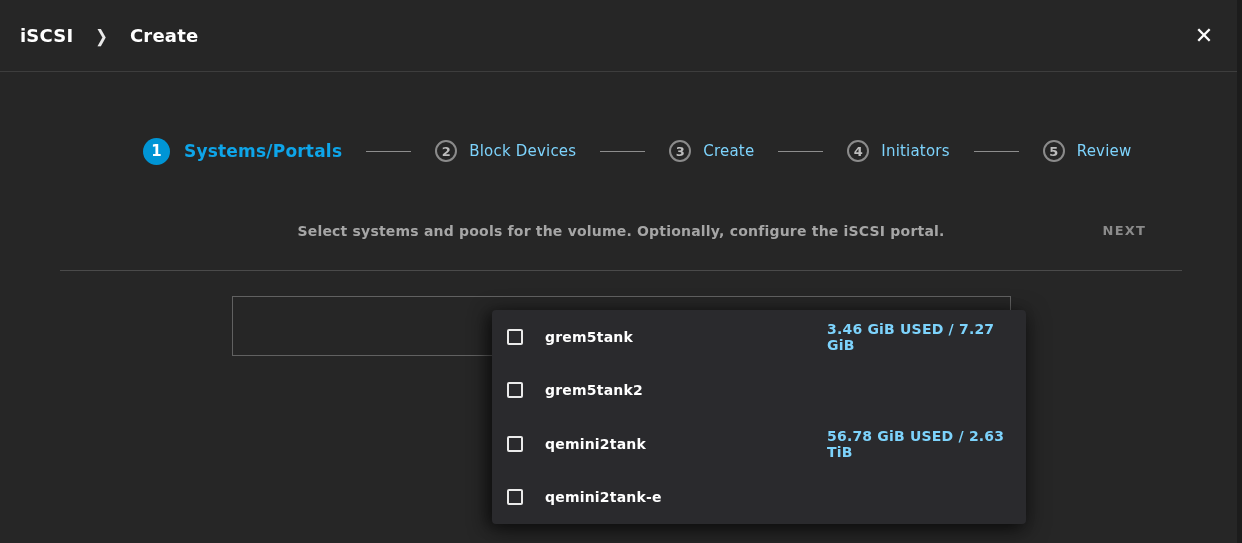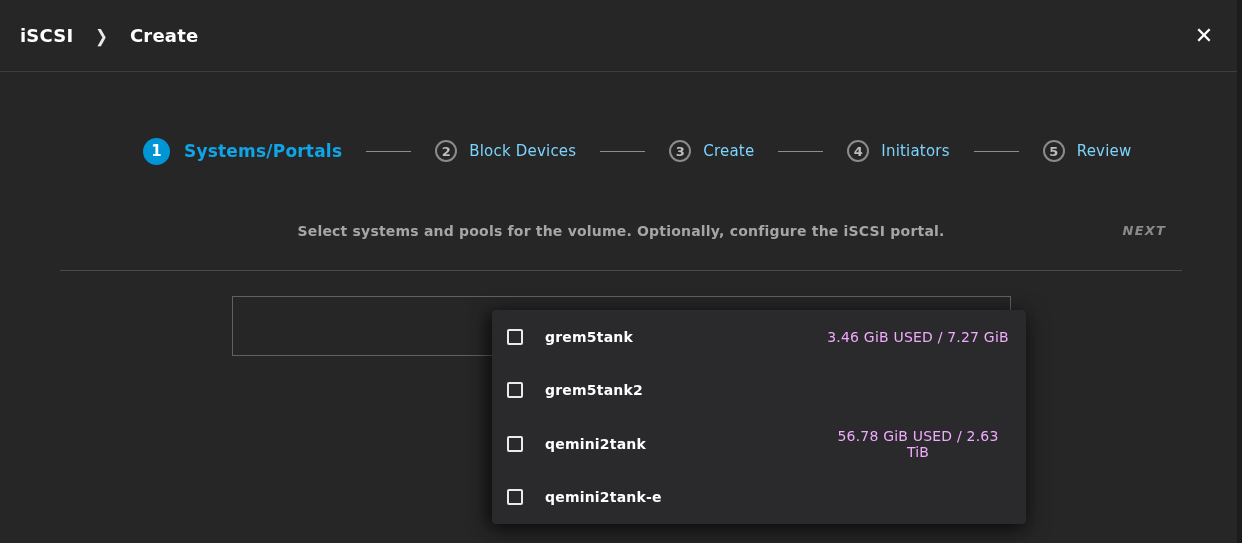--- a/index.html
+++ b/index.html
@@ -66,26 +66,25 @@
     width: 45px; height: 1px; background: #8d8d8d; margin: 0 24px; flex: 0 0 auto;
   }
 
   
   .instruction {
     position: absolute; top: 223px; left: 0; width: 100%;
     text-align: center;
     font-size: 14px; font-weight: 700; color: #a6a6a6; letter-spacing: .2px;
   }
   .next-btn {
-    position: absolute; top: 217px; right: 68px;
+    position: absolute; top: 217px; right: 88px;
     background: transparent; border: none; cursor: pointer;
     font-family: inherit;
     font-size: 13px; font-weight: 700; color: #8b8b8b; letter-spacing: 1.2px;
     padding: 6px 8px;
-    font-style: italic;
   }
   .section-divider {
     position: absolute; top: 270px; left: 60px; width: 1122px; height: 1px;
     background: #4a4a4a;
   }
 
   
   .select-field {
     position: absolute; top: 296px; left: 232px; width: 779px; height: 60px;
     border: 1px solid #616161; background: transparent; cursor: pointer;
@@ -112,22 +111,22 @@
   }
   .opt-system {
     margin-left: 22px;
     font-size: 14px; font-weight: 700; color: #ffffff; letter-spacing: .2px;
   }
   .opt-pool {
     flex: 1 1 auto; text-align: left;
     font-size: 14px; font-weight: 700; color: #ffffff; letter-spacing: .2px;
   }
   .opt-usage {
-    width: 182px; flex: 0 0 auto; text-align: center;
-    font-size: 14px; color: #f0abfc; letter-spacing: .2px;
+    width: 182px; flex: 0 0 auto; text-align: left;
+    font-size: 14px; color: #7dd3fc; letter-spacing: .2px; font-weight: bold;
   }
 </style>
 </head>
 <body>
 
 <div class="wizard">
 
   <div class="header">
     <span class="crumb">iSCSI</span>
     <span class="crumb-sep">❯</span>

